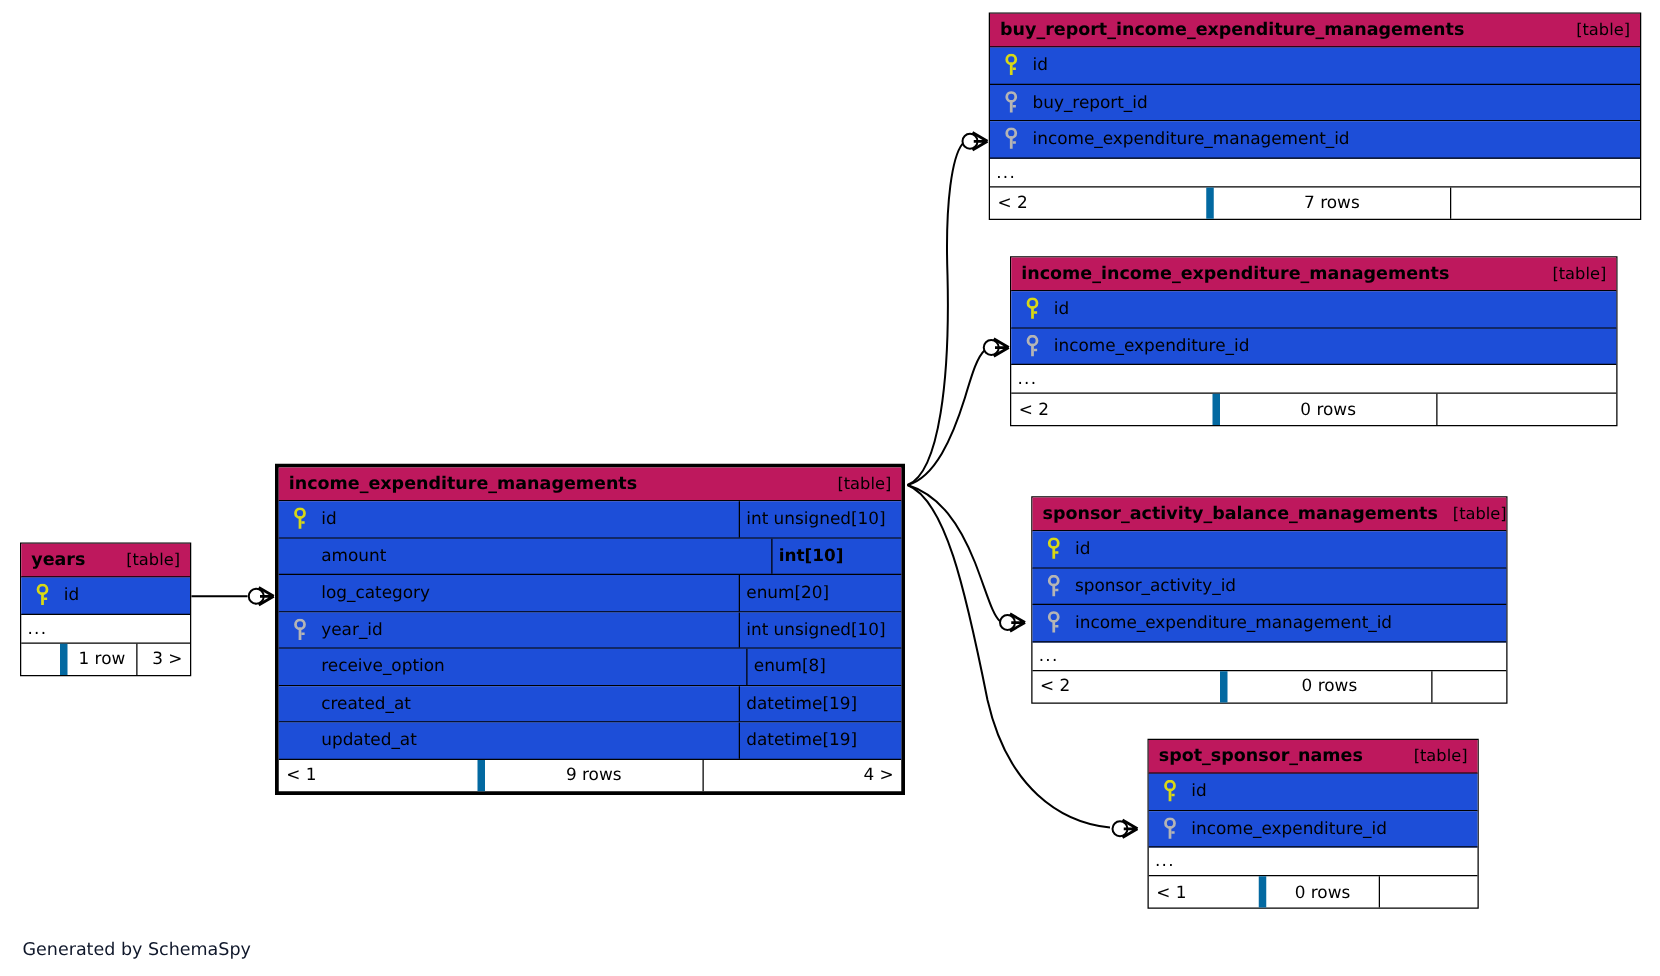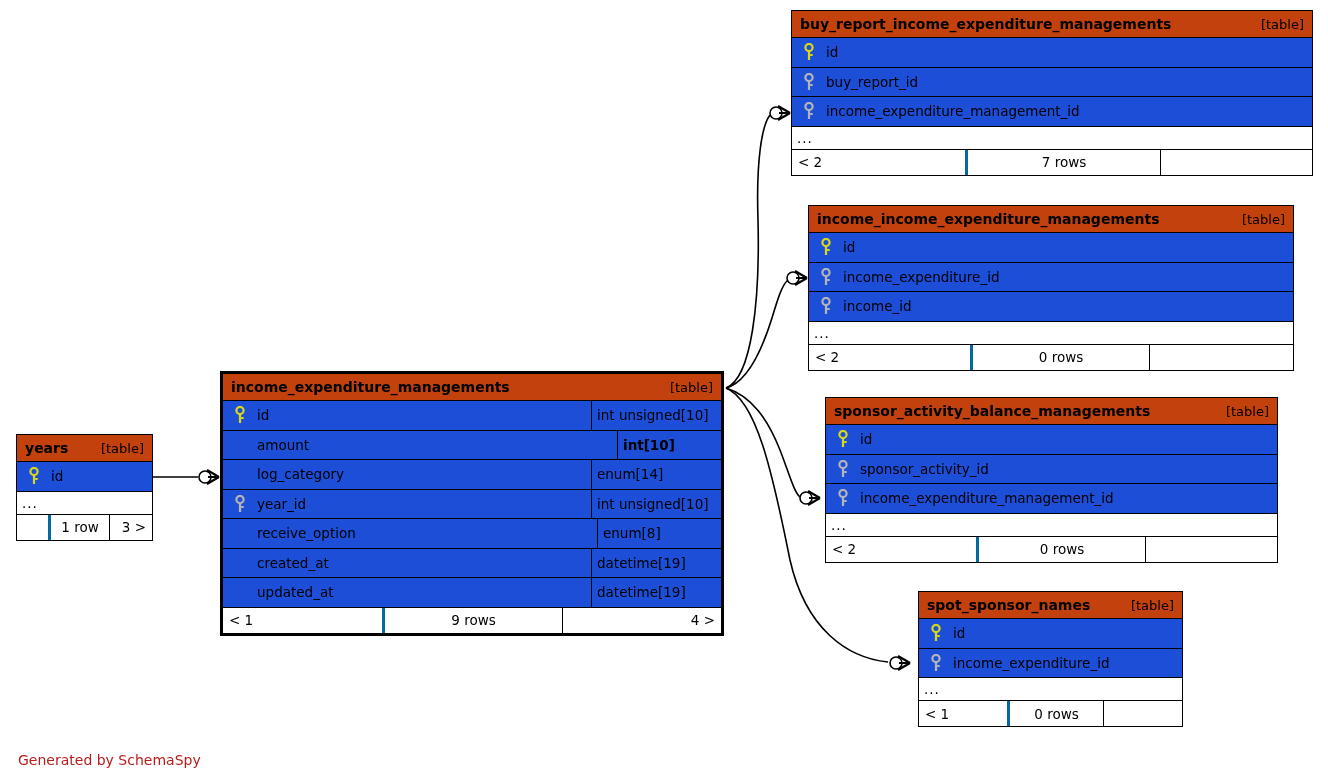--- a/index.html
+++ b/index.html
@@ -32,21 +32,21 @@
     border: 1px solid #000000;
     z-index: 5;
   }
   .tbl.main {
     border-width: 3px;
   }
   .tbl-head {
     display: flex;
     align-items: center;
     justify-content: space-between;
-    background: #c2410c;
+    background: #be185d;
     border-bottom: 1px solid #000000;
     padding: 0 8px;
     box-sizing: border-box;
     height: 27px;
   }
   .tbl-title {
     font-weight: bold;
     font-size: 14px;
     white-space: nowrap;
   }
@@ -113,26 +113,26 @@
   }
   .foot-cell {
     display: flex;
     align-items: center;
     font-size: 13.5px;
     box-sizing: border-box;
     white-space: nowrap;
     padding: 0 6px;
   }
   .foot-prev { justify-content: flex-start; }
-  .foot-rows { justify-content: center; border-left: 3px solid #0369a1; border-right: 1px solid #000000; }
+  .foot-rows { justify-content: center; border-left: 6px solid #0369a1; border-right: 1px solid #000000; }
   .foot-next { justify-content: flex-end; }
   .credit {
     position: absolute;
     font-size: 14px;
-    color: #b91c1c;
+    color: #0f172a;
     white-space: nowrap;
   }
 </style>
 </head>
 <body>
 
 <div id="canvas">
 
   <svg id="edges" viewBox="0 0 1328 781" xmlns="http://www.w3.org/2000/svg">
     <defs>
@@ -243,41 +243,29 @@
         <span class="keybox">
           <svg width="12" height="18" viewBox="0 0 12 18">
               <circle cx="6" cy="4.5" r="3.6" fill="none" stroke="#b5b5b5" stroke-width="2.2"></circle>
               <rect x="4.9" y="7" width="2.2" height="10" fill="#b5b5b5"></rect>
               <rect x="7.1" y="11" width="2.6" height="2" fill="#b5b5b5"></rect>
             </svg>
         </span>
         <span class="col-label">income_expenditure_id</span>
       </div>
     </div>
-    <div class="col-row">
-      <div class="col-name-cell">
-        <span class="keybox">
-          <svg width="12" height="18" viewBox="0 0 12 18">
-              <circle cx="6" cy="4.5" r="3.6" fill="none" stroke="#b5b5b5" stroke-width="2.2"></circle>
-              <rect x="4.9" y="7" width="2.2" height="10" fill="#b5b5b5"></rect>
-              <rect x="7.1" y="11" width="2.6" height="2" fill="#b5b5b5"></rect>
-            </svg>
-        </span>
-        <span class="col-label">income_id</span>
-      </div>
-    </div>
     <div class="ellipsis-row">...</div>
     <div class="tbl-foot">
       <div class="foot-cell foot-prev" style="width:161px;">&lt; 2</div>
       <div class="foot-cell foot-rows" style="width:180px;">0 rows</div>
       <div class="foot-cell foot-next" style="flex:1 1 auto;"></div>
     </div>
   </div>
 
-  <div class="tbl" style="left:825px; top:397px; width:453px;">
+  <div class="tbl" style="left:825px; top:397px; width:381px;">
     <div class="tbl-head">
       <span class="tbl-title">sponsor_activity_balance_managements</span>
       <span class="tbl-kind">[table]</span>
     </div>
     <div class="col-row">
       <div class="col-name-cell">
         <span class="keybox">
           <svg width="12" height="18" viewBox="0 0 12 18">
               <circle cx="6" cy="4.5" r="3.6" fill="none" stroke="#d8d816" stroke-width="2.2"></circle>
               <rect x="4.9" y="7" width="2.2" height="10" fill="#d8d816"></rect>
@@ -382,21 +370,21 @@
         <span class="col-label">amount</span>
       </div>
       <div class="col-type-cell" style="width:104px;font-weight:bold;">int[10]</div>
     </div>
 
     <div class="col-row">
       <div class="col-name-cell">
         <span class="keybox"></span>
         <span class="col-label">log_category</span>
       </div>
-      <div class="col-type-cell" style="width:130px;">enum[14]</div>
+      <div class="col-type-cell" style="width:130px;">enum[20]</div>
     </div>
 
     <div class="col-row">
       <div class="col-name-cell">
         <span class="keybox">
           <svg width="12" height="18" viewBox="0 0 12 18">
               <circle cx="6" cy="4.5" r="3.6" fill="none" stroke="#b5b5b5" stroke-width="2.2"></circle>
               <rect x="4.9" y="7" width="2.2" height="10" fill="#b5b5b5"></rect>
               <rect x="7.1" y="11" width="2.6" height="2" fill="#b5b5b5"></rect>
             </svg>

